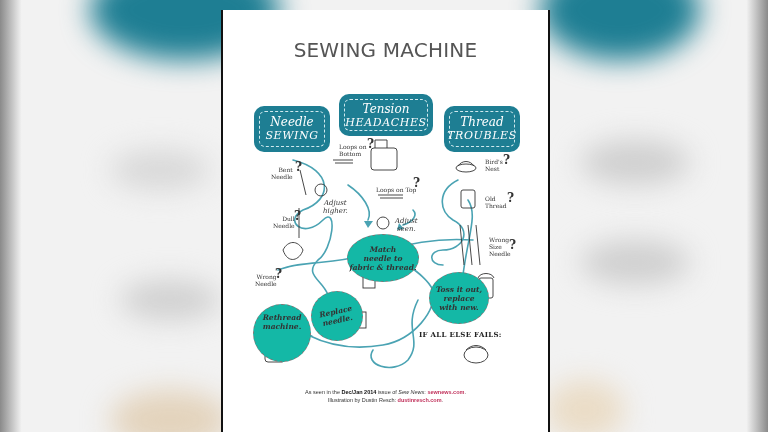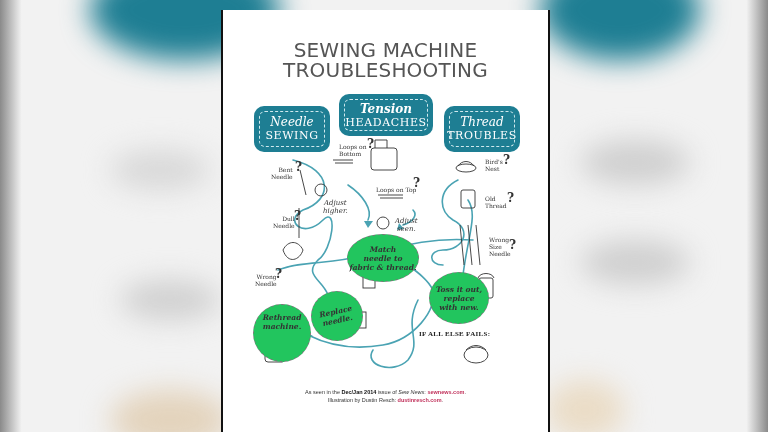--- a/index.html
+++ b/index.html
@@ -6,24 +6,24 @@
   body{width:768px;height:432px;overflow:hidden;position:relative;background:#f2f2f2;font-family:"Liberation Sans",sans-serif;}
   .bg{position:absolute;inset:0;overflow:hidden;}
   .bg-edge-l{position:absolute;left:0;top:0;width:22px;height:432px;background:linear-gradient(90deg,#8a8a8a,#f4f4f4);}
   .bg-edge-r{position:absolute;right:0;top:0;width:22px;height:432px;background:linear-gradient(270deg,#8a8a8a,#f4f4f4);}
   .blob{position:absolute;border-radius:50%;filter:blur(14px);}
   .card{position:absolute;left:221px;top:10px;width:325px;height:428px;background:#fff;border:2px solid #111;border-top:none;box-sizing:content-box;}
   .title{position:absolute;left:0;width:100%;text-align:center;color:#555;font-family:"DejaVu Sans",sans-serif;font-size:20px;line-height:21px;letter-spacing:0.2px;}
   .badge{position:absolute;background:#1e7e93;color:#fff;text-align:center;border-radius:8px;box-shadow:0 0 0 2px #1e7e93;}
   .badge::before{content:"";position:absolute;inset:3px;border:1.3px dashed #cfe9ee;border-radius:6px;}
   .badge .l1{font-family:"DejaVu Serif",serif;font-style:italic;font-size:12px;display:block;line-height:14px;}
-  .badge .l2{font-family:"DejaVu Serif",serif;font-size:11px;letter-spacing:0.6px;display:block;line-height:13px;}
+  .badge .l2{font-family:"DejaVu Serif",serif;font-size:11px;letter-spacing:0.6px;display:block;line-height:13px;font-style:italic;}
   .lbl{position:absolute;font-family:"DejaVu Serif",serif;font-size:6px;line-height:7px;color:#333;}
   .q{font-size:12px;font-weight:bold;color:#333;}
-  .bubble{position:absolute;background:#22c55e;border:1.3px dashed #777;border-radius:50%;display:flex;align-items:center;justify-content:center;text-align:center;}
+  .bubble{position:absolute;background:#14b8a6;border:1.3px dashed #777;border-radius:50%;display:flex;align-items:center;justify-content:center;text-align:center;}
   .bubble span{font-family:"DejaVu Serif",serif;font-style:italic;font-weight:bold;font-size:7.5px;line-height:9px;color:#333;}
   .note{position:absolute;font-family:"DejaVu Serif",serif;font-style:italic;font-weight:normal;font-size:7px;line-height:8px;color:#333;text-align:center;}
   .fails{position:absolute;font-family:"DejaVu Serif",serif;font-weight:bold;font-size:7px;color:#222;letter-spacing:0.3px;}
   .credits{position:absolute;left:0;width:100%;text-align:center;font-size:5.5px;line-height:8px;color:#333;}
   .credits b{color:#111;}
   .credits .pink{color:#c0305a;font-weight:bold;}
   svg.flow{position:absolute;left:0;top:0;}
 </style>
 </head>
 <body>
@@ -37,21 +37,20 @@
   <div class="blob" style="left:580px;top:240px;width:110px;height:45px;background:#cfcfcf;"></div>
   <div class="blob" style="left:110px;top:390px;width:120px;height:60px;background:#e3d3bc;"></div>
   <div class="blob" style="left:545px;top:380px;width:80px;height:60px;background:#eadcc6;"></div>
   <div class="bg-edge-l"></div>
   <div class="bg-edge-r"></div>
 </div>
 
 <div class="card">
 
   <div class="title" style="top:30px;">SEWING MACHINE</div>
-  <div class="title" style="top:50px;">TROUBLESHOOTING</div>
 
   <svg class="flow" width="325" height="430" viewBox="0 0 325 430">
     <g fill="none" stroke="#4aa3b3" stroke-width="1.6" stroke-linecap="round">
 
       <path d="M70 150 C110 160,110 190,80 200 C60 210,80 230,100 210 C115 195,110 240,95 250 C80 265,100 270,105 285"></path>
       <path d="M55 260 C80 250,110 255,140 245"></path>
 
       <path d="M125 175 C140 185,150 200,145 210"></path>
       <path d="M190 200 C195 205,190 212,180 215"></path>
       <path d="M160 230 C170 250,200 260,210 280 C215 300,190 330,160 335 C120 342,95 330,85 325"></path>
@@ -105,21 +104,21 @@
 
       <rect x="140" y="262" width="12" height="16"></rect>
     </g>
   </svg>
 
   <div class="badge" style="left:33px;top:98px;width:72px;height:42px;">
     <span class="l1" style="margin-top:7px;">Needle</span>
     <span class="l2">SEWING</span>
   </div>
   <div class="badge" style="left:118px;top:86px;width:90px;height:38px;">
-    <span class="l1" style="margin-top:6px;font-weight:bold;">Tension</span>
+    <span class="l1" style="margin-top:6px;">Tension</span>
     <span class="l2">HEADACHES</span>
   </div>
   <div class="badge" style="left:223px;top:98px;width:72px;height:42px;">
     <span class="l1" style="margin-top:7px;">Thread</span>
     <span class="l2">TROUBLES</span>
   </div>
 
   <div class="lbl" style="left:48px;top:156px;text-align:right;">
     <span>Bent</span><br><span>Needle</span>
   </div>
@@ -173,19 +172,19 @@
   <div class="bubble" style="left:206px;top:262px;width:58px;height:50px;">
     <span><span>Toss it out,</span><br><span>replace</span><br><span>with new.</span></span>
   </div>
   <div class="bubble" style="left:88px;top:281px;width:50px;height:48px;">
     <span style="transform:rotate(-12deg);display:inline-block;"><span>Replace</span><br><span>needle.</span></span>
   </div>
   <div class="bubble" style="left:30px;top:294px;width:58px;height:58px;align-items:flex-start;padding-top:8px;box-sizing:border-box;">
     <span><span>Rethread</span><br><span>machine.</span></span>
   </div>
 
-  <div class="fails" style="left:196px;top:320px;font-family:Liberation Serif, serif;">IF ALL ELSE FAILS:</div>
+  <div class="fails" style="left:196px;top:320px;">IF ALL ELSE FAILS:</div>
 
   <div class="credits" style="top:378px;">
     <span>As seen in the </span><b>Dec/Jan 2014</b><span> issue of </span><i>Sew News</i><span>: </span><span class="pink">sewnews.com</span><span>.</span><br>
     <span>Illustration by Dustin Resch: </span><span class="pink">dustinresch.com</span><span>.</span>
   </div>
 </div>
 
 </body></html>

